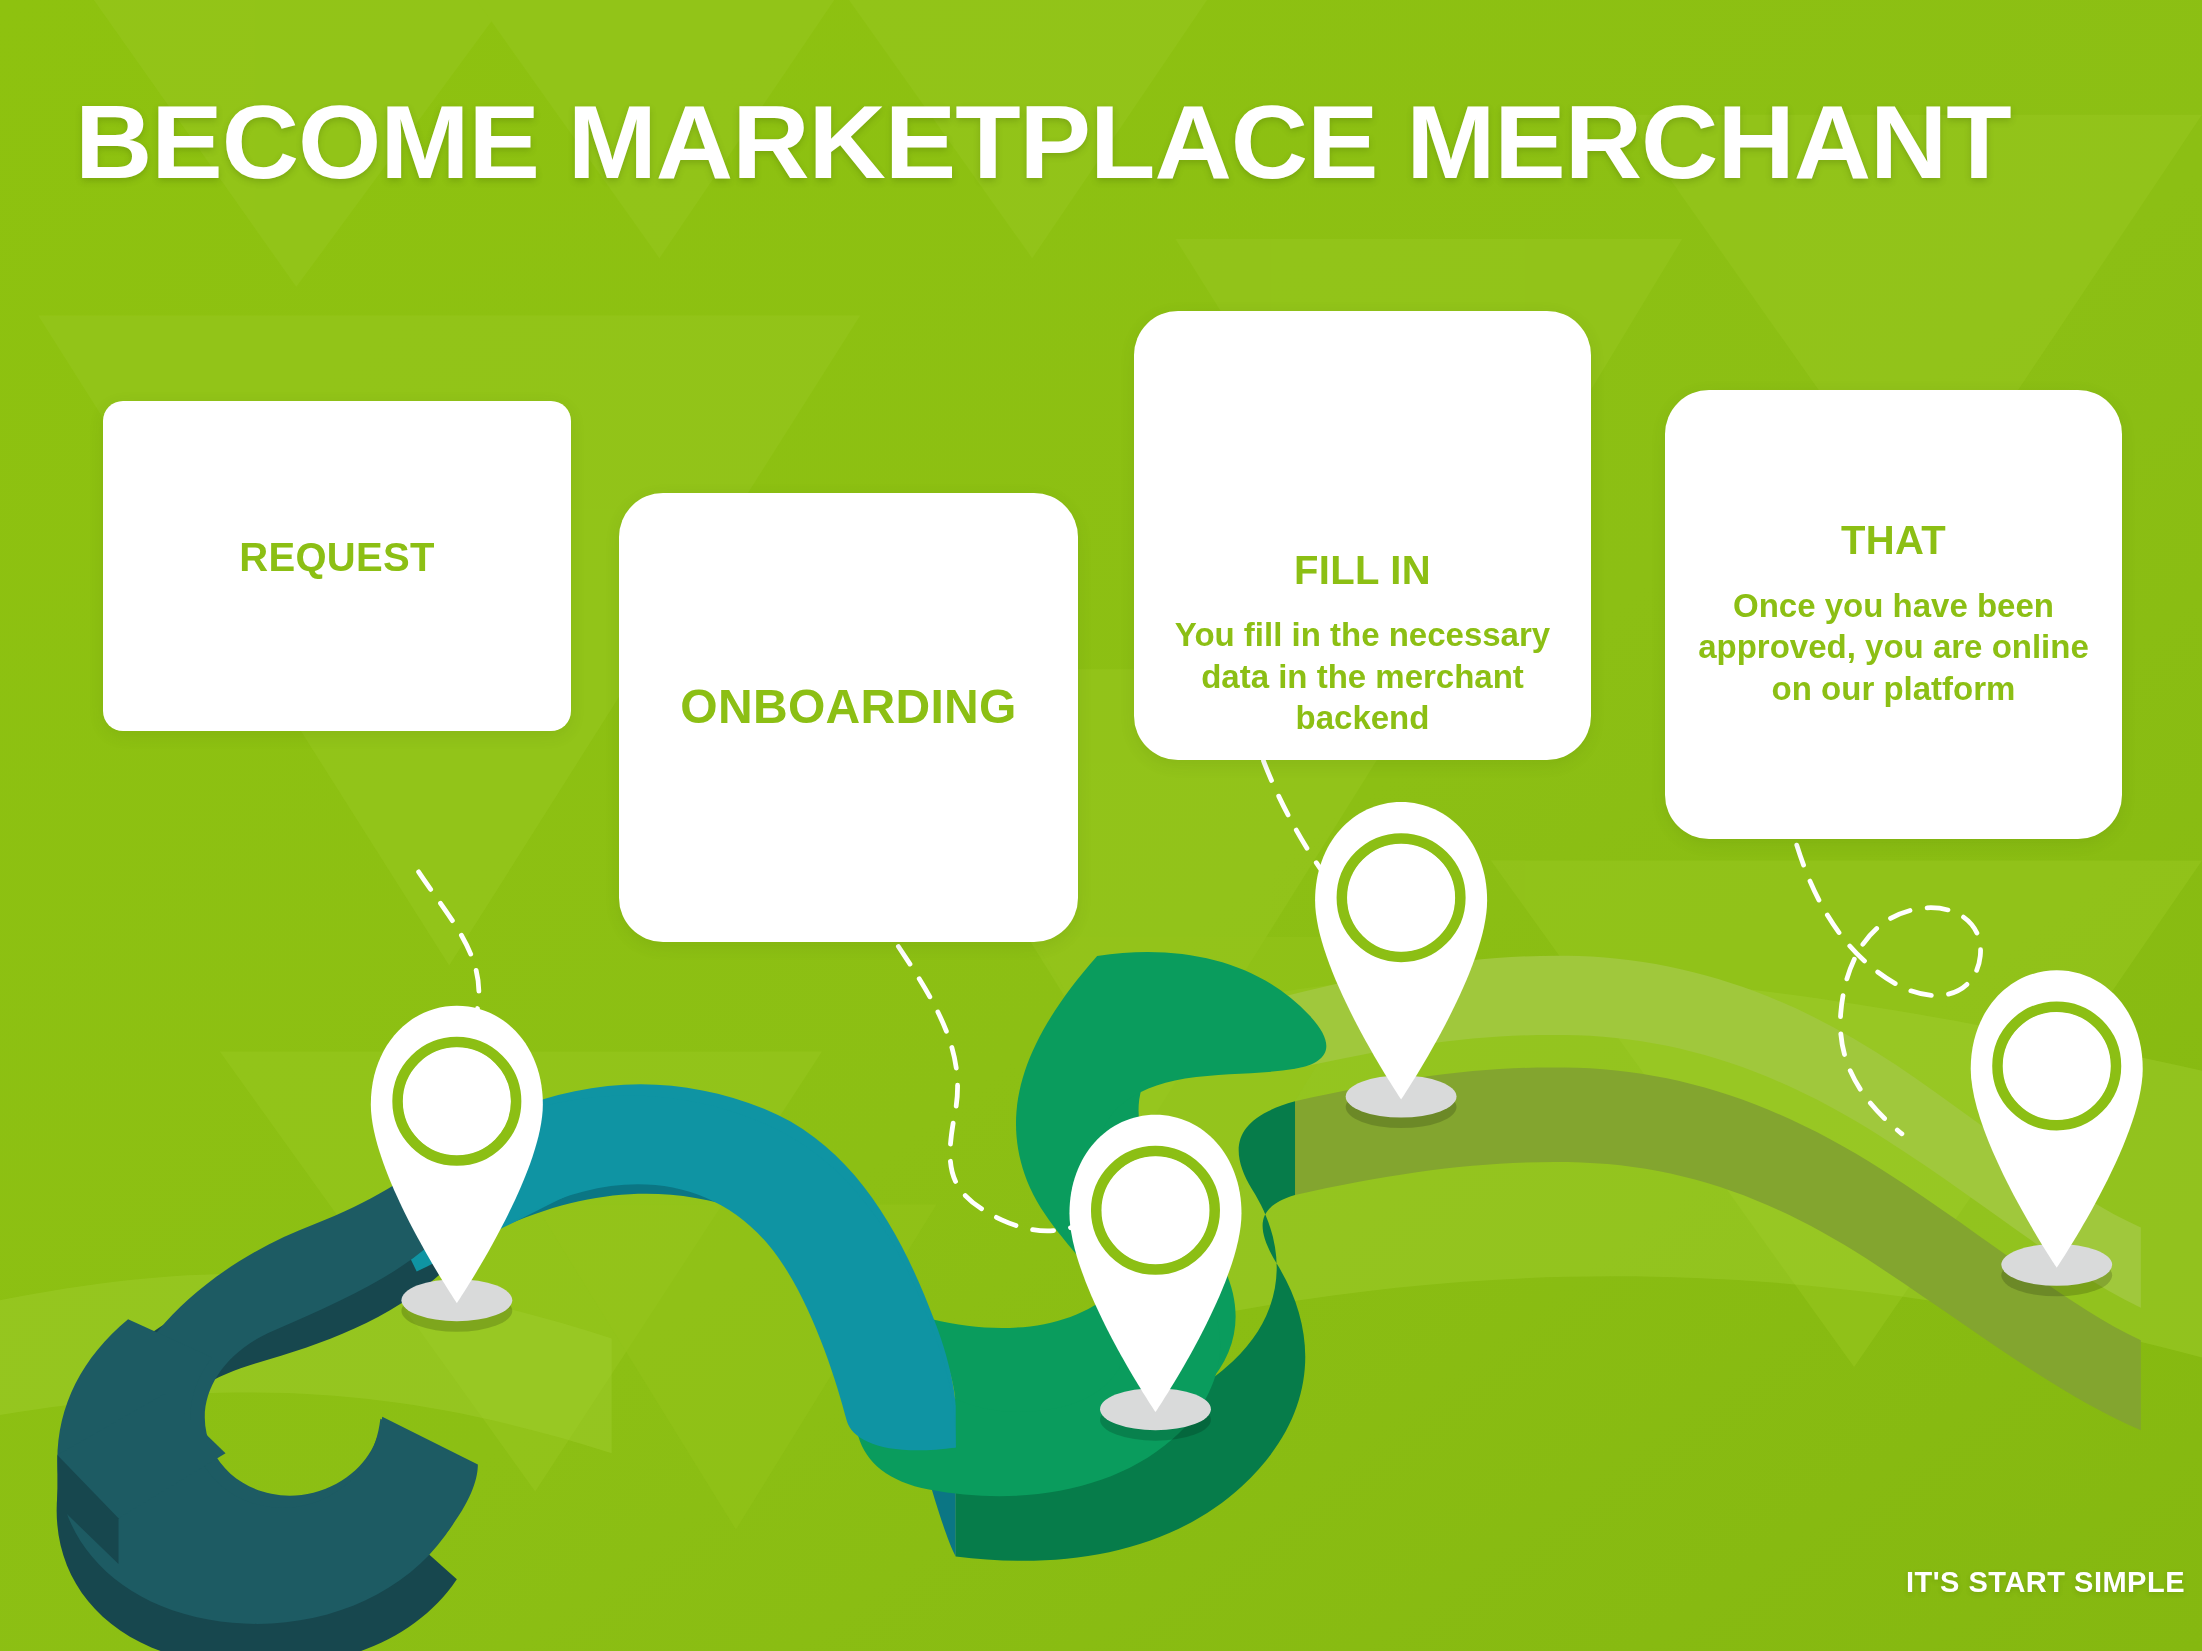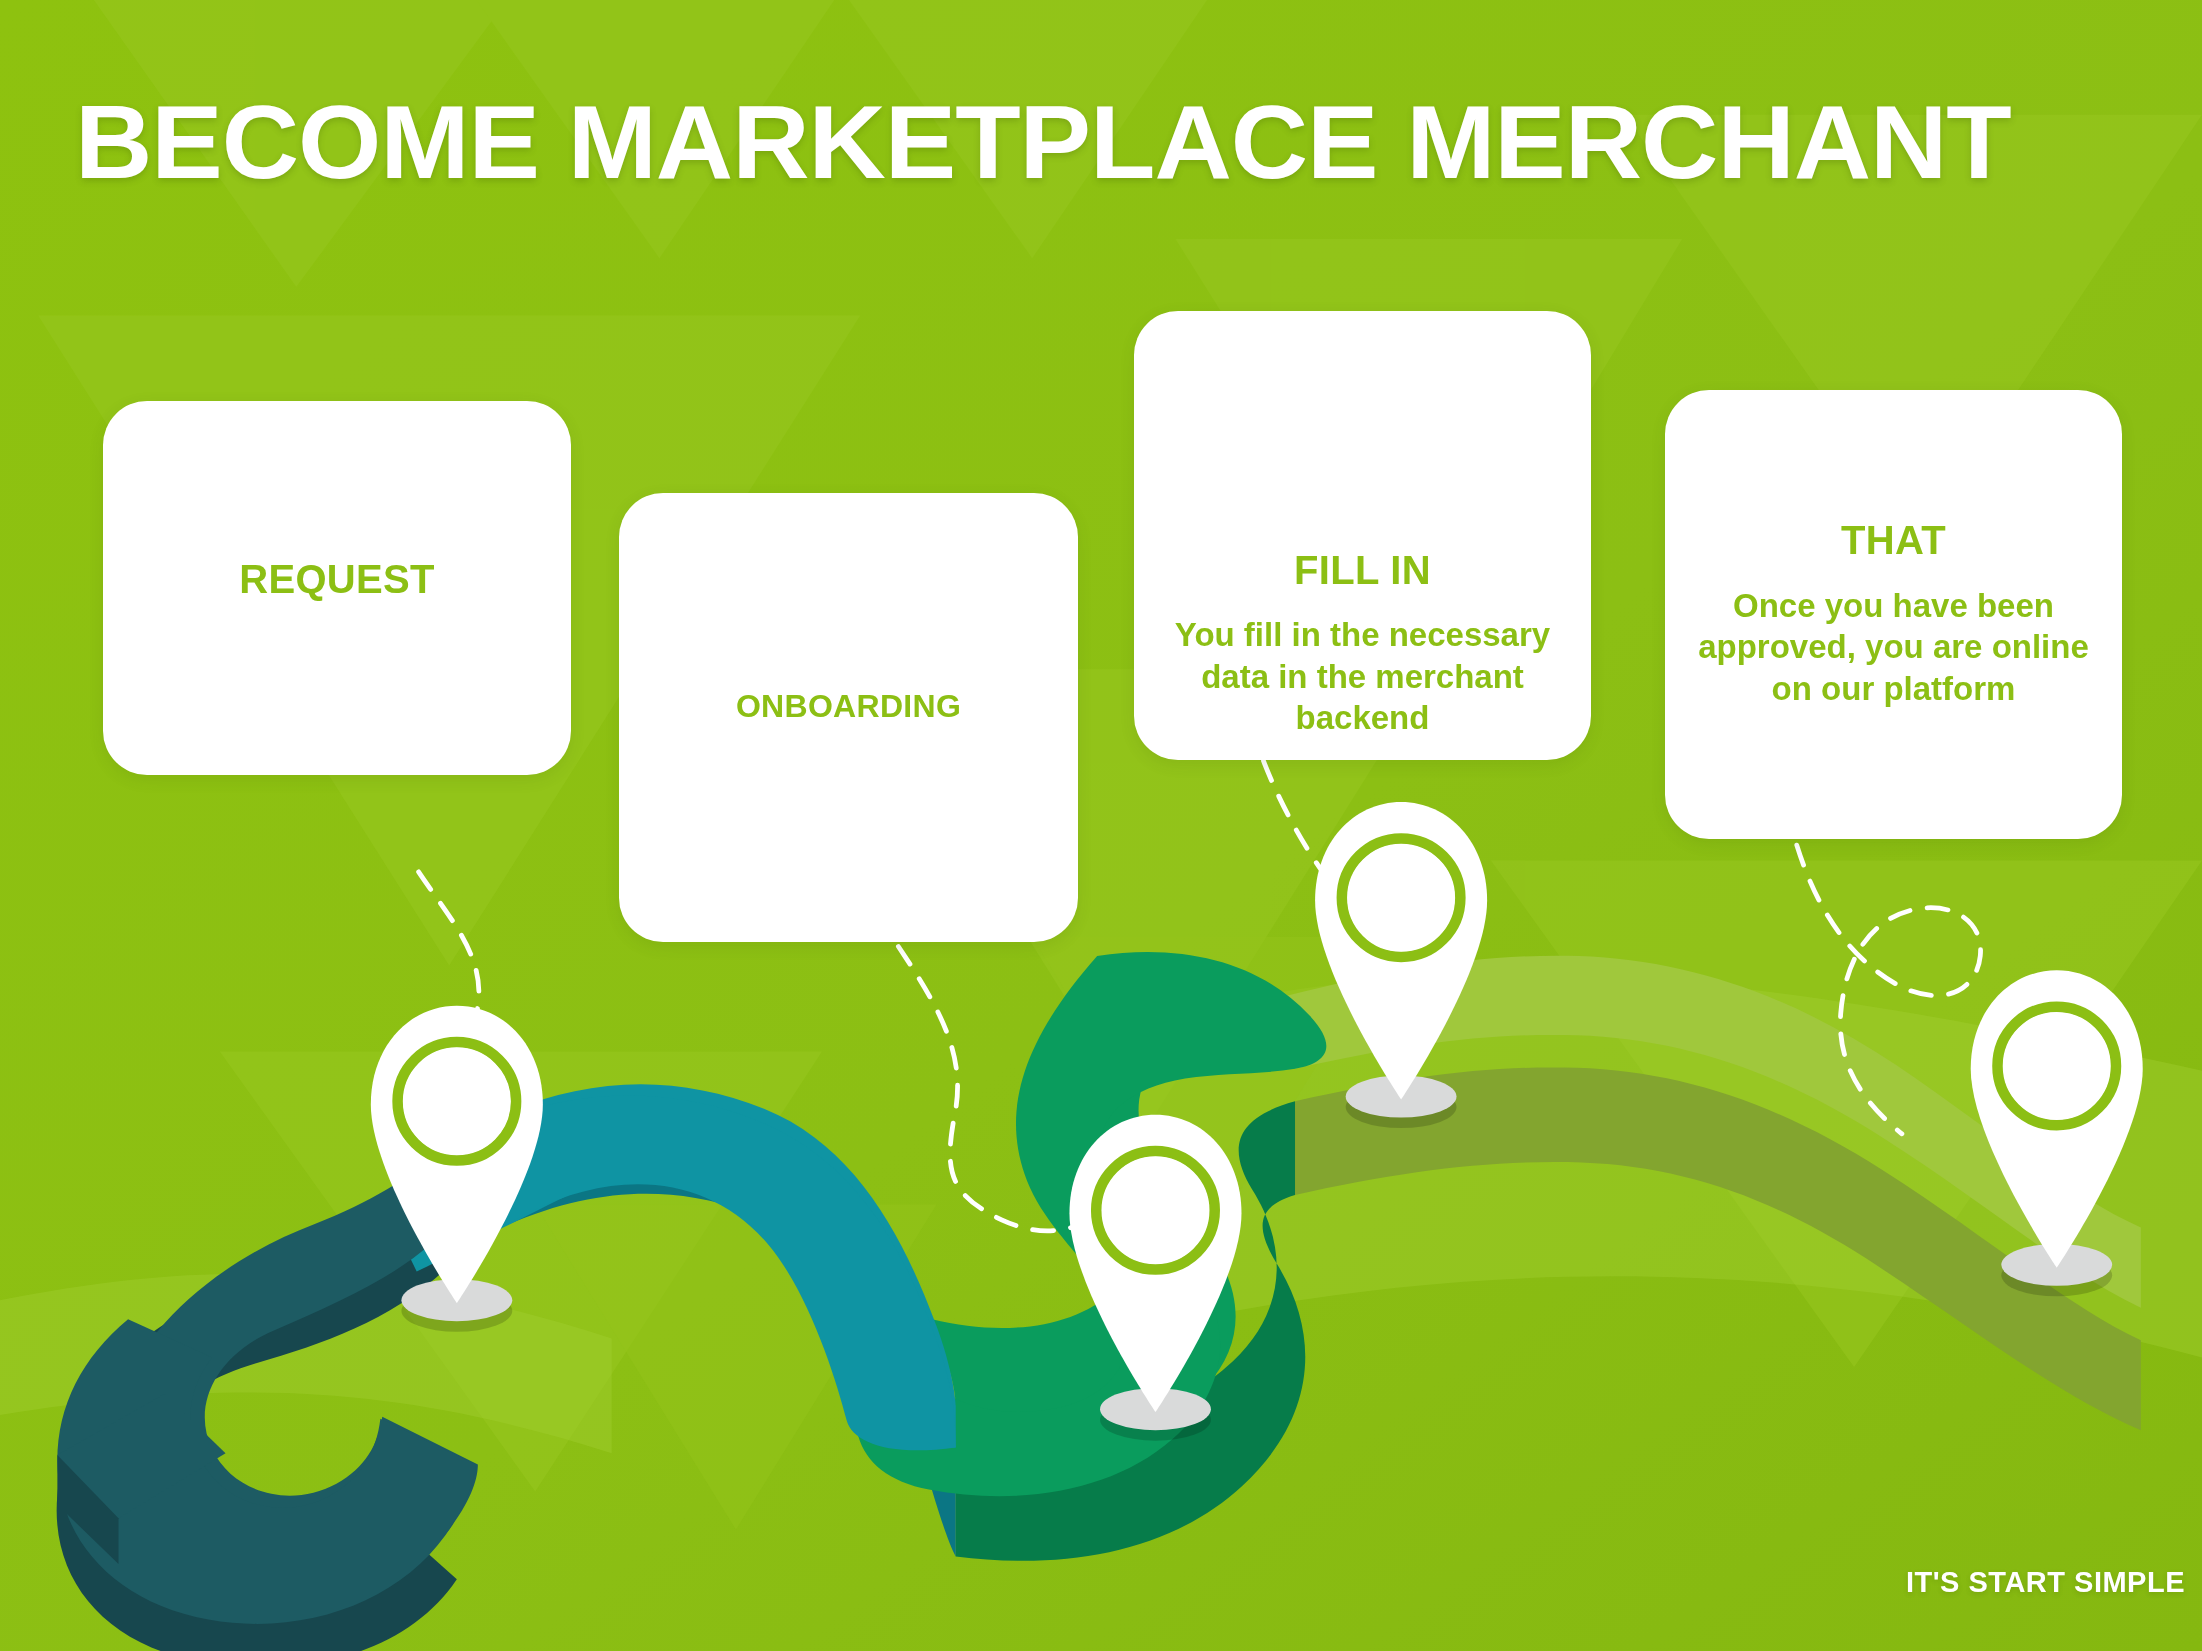--- a/index.html
+++ b/index.html
@@ -63,27 +63,27 @@
   }
   .card-body{
     color:#8cbf14;
     font-weight:bold;
     font-size:33px;
     line-height:1.26;
     margin:0;
   }
 
   
-  #card-1{left:103px;top:401px;width:468px;height:374px;}
+  #card-1{left:103px;top:401px;width:468px;height:330px;border-radius:20px;}
   #card-2{left:619px;top:493px;width:459px;height:449px;}
   #card-3{left:1134px;top:311px;width:457px;height:449px;justify-content:flex-end;}
   #card-4{left:1665px;top:390px;width:457px;height:449px;}
 
   #card-1 .card-title{font-size:40px;margin-bottom:17px;}
-  #card-2 .card-title{font-size:32px;margin-bottom:21px;}
+  #card-2 .card-title{font-size:48px;margin-bottom:21px;}
   #card-3 .card-title{font-size:40px;margin-bottom:23px;}
   #card-4 .card-title{font-size:40px;margin-bottom:23px;}
 
   
   #fx{position:absolute;left:0;top:0;width:2202px;height:1652px;pointer-events:none;}
 </style>
 </head>
 <body>
 
 <div id="stage">

